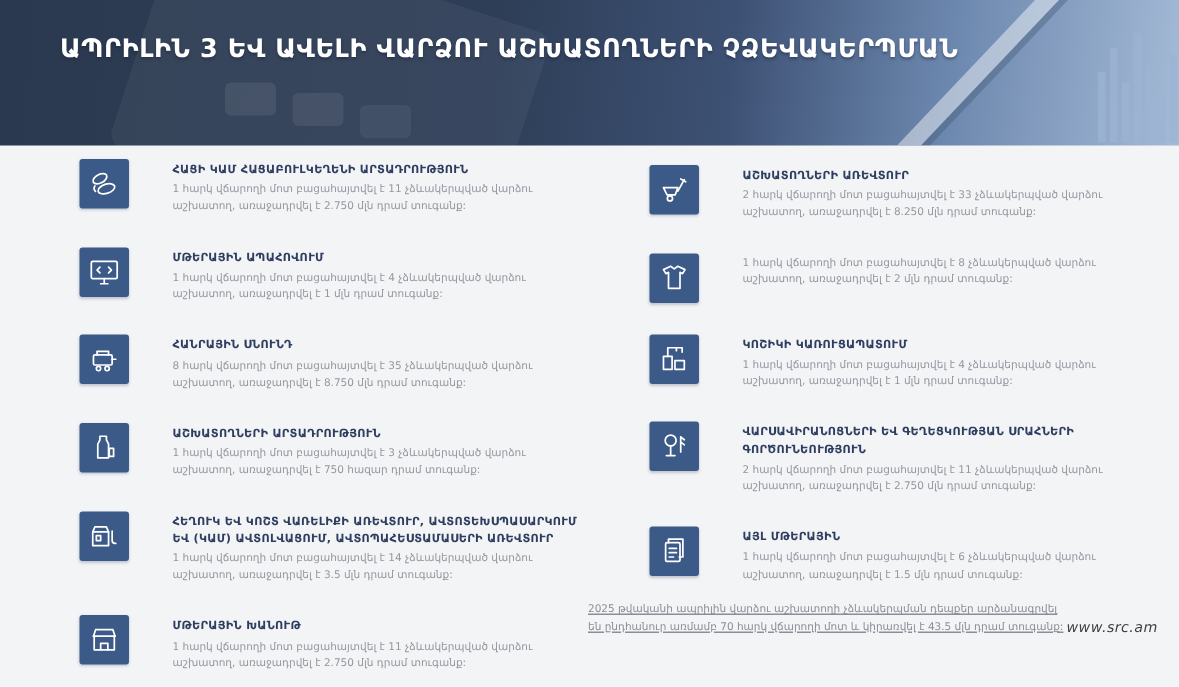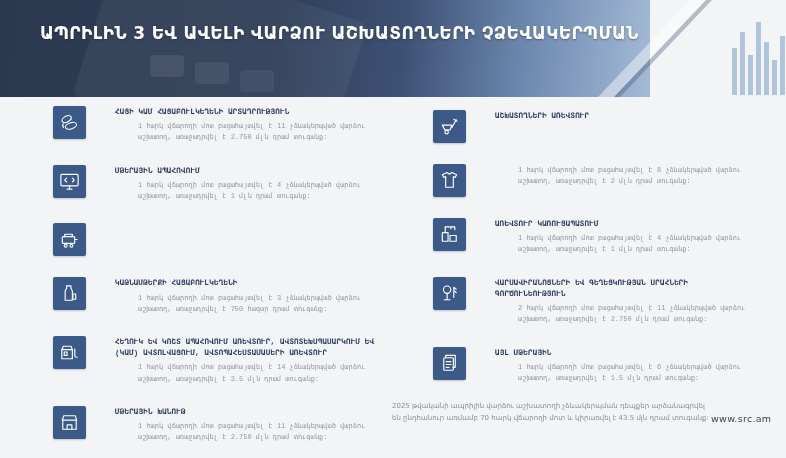--- a/index.html
+++ b/index.html
@@ -1,47 +1,47 @@
 <!DOCTYPE html>
 <html><head>
 <meta charset="utf-8">
 <style>
   html,body{margin:0;padding:0;}
   body{background:#e6e8ec;font-family:"DejaVu Sans",sans-serif;}
   .canvas{position:relative;width:786px;height:458px;background:#f3f4f6;overflow:hidden;}
 
   
-  .header{position:absolute;top:0;left:0;width:650px;height:97px;
+  .header{position:absolute;top:0;left:0;width:786px;height:97px;
     background:linear-gradient(96deg,#2b3950 0%,#2e3e57 42%,#3d5174 62%,#6c87ae 80%,#a4bad6 100%);}
   .header svg.deco{position:absolute;top:0;left:0;width:786px;height:97px;display:block;}
   .header-title{position:absolute;left:40px;top:17px;color:#ffffff;font-weight:bold;
     font-size:17px;line-height:33px;letter-spacing:.4px;white-space:nowrap;
     text-shadow:0 1px 2px rgba(20,30,50,.45);}
 
   
   .col{position:absolute;}
   .col-left{left:53px;top:106px;width:340px;}
   .col-right{left:433px;top:110px;width:340px;}
   .item{display:flex;align-items:flex-start;margin-bottom:21px;}
   .icon-box{flex:0 0 33px;height:33px;background:#3c5a87;border-radius:2px;
     display:flex;align-items:center;justify-content:center;margin-right:29px;
     box-shadow:0 1px 2px rgba(40,60,90,.25);}
   .icon-box svg{width:23px;height:23px;stroke:#ffffff;fill:none;
     stroke-width:1.2;stroke-linecap:round;stroke-linejoin:round;}
-  .text{width:282px;padding-top:1px;font-family:Liberation Mono, monospace;}
+  .text{width:282px;padding-top:1px;}
   .col-right .text{width:252px;}
   .item-title{font-size:7.5px;font-weight:bold;color:#2d3e60;letter-spacing:.2px;
     line-height:1.5;margin-bottom:3px;}
-  .item-body{font-size:7px;color:#9597a0;line-height:1.6;margin-left:23px;}
+  .item-body{font-size:7px;color:#9597a0;line-height:1.6;}
 
   
   .footer-note{position:absolute;left:392px;top:401px;width:318px;
-    font-size:7px;color:#8b8e96;line-height:1.7;}
+    font-size:7px;color:#8b8e96;line-height:1.7;text-decoration:underline;}
   .website{position:absolute;left:711px;top:413px;font-size:9.5px;
-    color:#3f4147;letter-spacing:.3px;}
+    color:#3f4147;letter-spacing:.3px;font-style:italic;}
 </style>
 </head>
 <body>
 
 <div class="canvas">
 
   <div class="header">
     <svg class="deco" viewBox="0 0 786 97" aria-hidden="true">
 
       <rect x="90" y="-20" width="260" height="160" rx="10" fill="rgba(255,255,255,0.05)" transform="rotate(18 220 60)"></rect>
@@ -98,46 +98,50 @@
 
   <div class="item">
     <div class="icon-box">
       <svg viewBox="0 0 24 24" aria-hidden="true">
             <rect x="4.5" y="9" width="13" height="7" rx="1"></rect>
             <circle cx="8" cy="18.5" r="1.5"></circle>
             <circle cx="14" cy="18.5" r="1.5"></circle>
             <path d="M7 9V6.5h8V9M17.5 12h2.5"></path>
           </svg>
     </div>
+    <div class="text">
+      <div class="item-title">ՀԱՆՐԱՅԻՆ ՍՆՈՒՆԴ</div>
+      <div class="item-body">8 հարկ վճարողի մոտ բացահայտվել է 35 չձևակերպված վարձու աշխատող, առաջադրվել է 8.750 մլն դրամ տուգանք:</div>
+    </div>
   </div>
 
   <div class="item">
     <div class="icon-box">
       <svg viewBox="0 0 24 24" aria-hidden="true">
             <path d="M9 4h4.5v2.5l1.5 3V19H7.5V9.5l1.5-3V4z"></path>
             <path d="M15.5 12.5h3V18h-3z"></path>
           </svg>
     </div>
     <div class="text">
-      <div class="item-title">ԿԱԹՆԱՄԹԵՐՔԻ ՀԱՑԱԲՈՒԼԿԵՂԵՆԻ</div>
+      <div class="item-title">ԱՇԽԱՏՈՂՆԵՐԻ ԱՐՏԱԴՐՈՒԹՅՈՒՆ</div>
       <div class="item-body">1 հարկ վճարողի մոտ բացահայտվել է 3 չձևակերպված վարձու աշխատող, առաջադրվել է 750 հազար դրամ տուգանք:</div>
     </div>
   </div>
 
   <div class="item">
     <div class="icon-box">
       <svg viewBox="0 0 24 24" aria-hidden="true">
             <rect x="4" y="9" width="11" height="9.5"></rect>
             <path d="M4 9l1.5-3.5h8L15 9"></path>
             <rect x="6.5" y="11.5" width="3" height="3.5"></rect>
             <path d="M17.5 8.5V15a2 2 0 0 0 2 2h.5"></path>
           </svg>
     </div>
     <div class="text">
-      <div class="item-title">ՀԵՂՈՒԿ ԵՎ ԿՈՇՏ ԱՊԱՀՈՎՈՒՄ ԱՌԵՎՏՈՒՐ, ԱՎՏՈՏԵԽՍՊԱՍԱՐԿՈՒՄ ԵՎ (ԿԱՄ) ԱՎՏՈԼՎԱՑՈՒՄ, ԱՎՏՈՊԱՀԵՍՏԱՄԱՍԵՐԻ ԱՌԵՎՏՈՒՐ</div>
+      <div class="item-title">ՀԵՂՈՒԿ ԵՎ ԿՈՇՏ ՎԱՌԵԼԻՔԻ ԱՌԵՎՏՈՒՐ, ԱՎՏՈՏԵԽՍՊԱՍԱՐԿՈՒՄ ԵՎ (ԿԱՄ) ԱՎՏՈԼՎԱՑՈՒՄ, ԱՎՏՈՊԱՀԵՍՏԱՄԱՍԵՐԻ ԱՌԵՎՏՈՒՐ</div>
       <div class="item-body">1 հարկ վճարողի մոտ բացահայտվել է 14 չձևակերպված վարձու աշխատող, առաջադրվել է 3.5 մլն դրամ տուգանք:</div>
     </div>
   </div>
 
   <div class="item">
     <div class="icon-box">
       <svg viewBox="0 0 24 24" aria-hidden="true">
             <path d="M4.5 9.5L6 5h12l1.5 4.5"></path>
             <path d="M5 9.5V19h14V9.5"></path>
             <path d="M9.5 19v-4.5h5V19M4.5 9.5h15"></path>
@@ -153,20 +157,21 @@
   <div class="item">
     <div class="icon-box">
       <svg viewBox="0 0 24 24" aria-hidden="true">
             <path d="M4.5 10.5h10l-1.8 5H7L4.5 10.5z"></path>
             <circle cx="9" cy="18" r="1.8"></circle>
             <path d="M14.5 13l4.5-8M16.5 4.5l3.5 2"></path>
           </svg>
     </div>
     <div class="text">
       <div class="item-title">ԱՇԽԱՏՈՂՆԵՐԻ ԱՌԵՎՏՈՒՐ</div>
+      <div class="item-body">2 հարկ վճարողի մոտ բացահայտվել է 33 չձևակերպված վարձու աշխատող, առաջադրվել է 8.250 մլն դրամ տուգանք:</div>
     </div>
   </div>
 
   <div class="item">
     <div class="icon-box">
       <svg viewBox="0 0 24 24" aria-hidden="true">
             <path d="M12 5.5l-2.5-1.8L4.5 6l1.7 2.8 1.8-.9V19h8V7.9l1.8.9L19.5 6l-5-2.3L12 5.5z"></path>
           </svg>
     </div>
     <div class="text">
@@ -176,21 +181,21 @@
 
   <div class="item">
     <div class="icon-box">
       <svg viewBox="0 0 24 24" aria-hidden="true">
             <rect x="4.5" y="10" width="6" height="9"></rect>
             <path d="M7.5 10V4h10M17.5 4v3M13.5 4v2"></path>
             <rect x="12.5" y="13" width="6.5" height="6"></rect>
           </svg>
     </div>
     <div class="text">
-      <div class="item-title">ԱՌԵՎՏՈՒՐ ԿԱՌՈՒՑԱՊԱՏՈՒՄ</div>
+      <div class="item-title">ԿՈՇԻԿԻ ԿԱՌՈՒՑԱՊԱՏՈՒՄ</div>
       <div class="item-body">1 հարկ վճարողի մոտ բացահայտվել է 4 չձևակերպված վարձու աշխատող, առաջադրվել է 1 մլն դրամ տուգանք:</div>
     </div>
   </div>
 
   <div class="item">
     <div class="icon-box">
       <svg viewBox="0 0 24 24" aria-hidden="true">
             <circle cx="9.5" cy="8" r="3.8"></circle>
             <path d="M9.5 11.8V18M6.5 18.5h6"></path>
             <path d="M16.5 5.5V16M16.5 5.5l2.5 2M16.5 9l2.5 2"></path>

